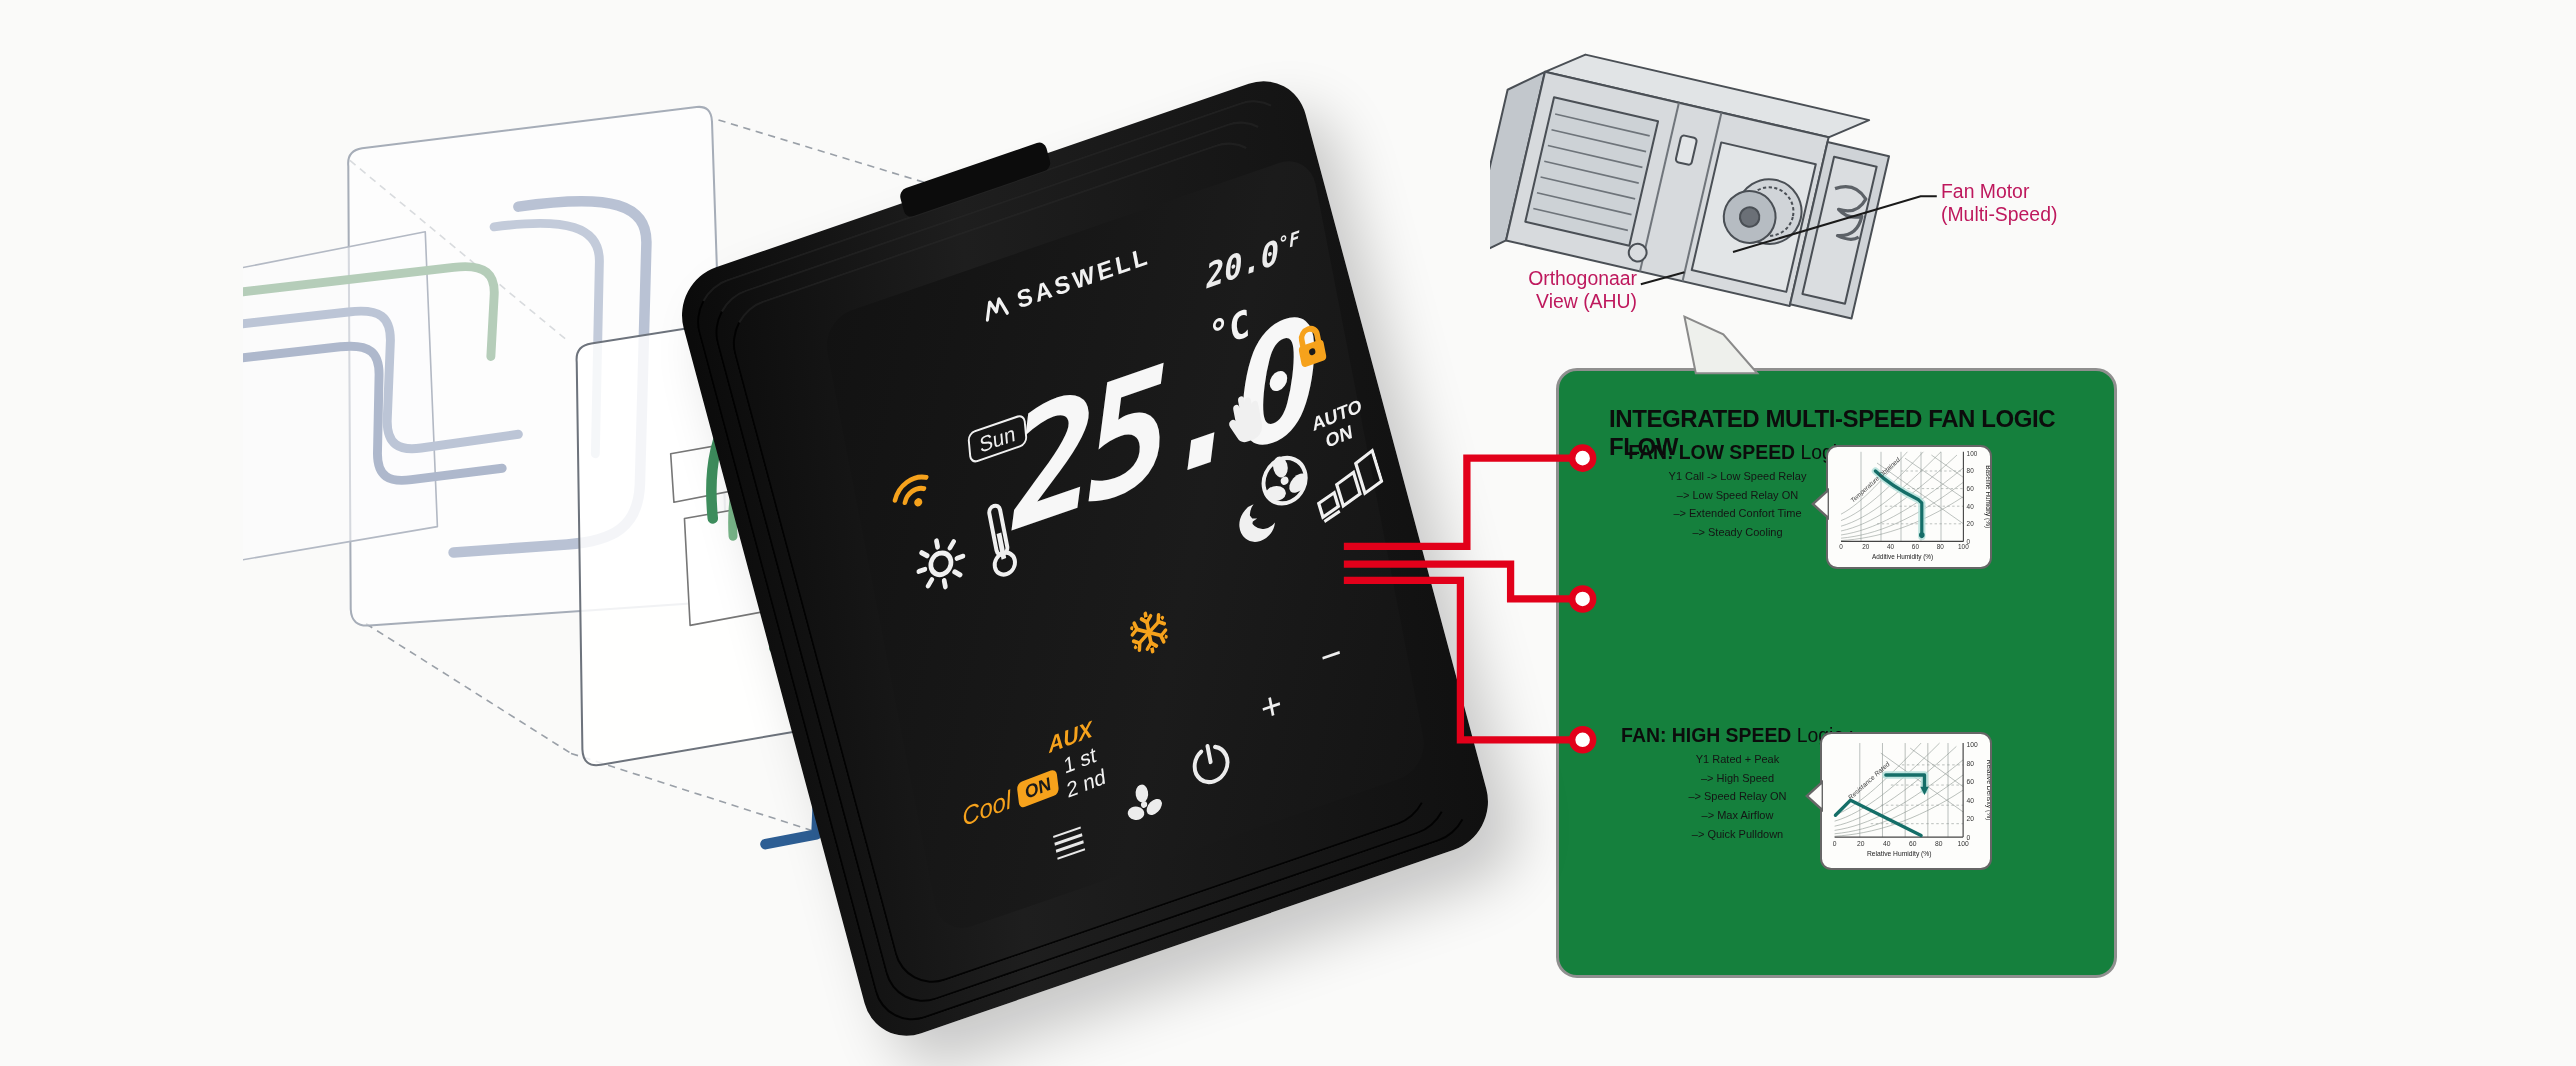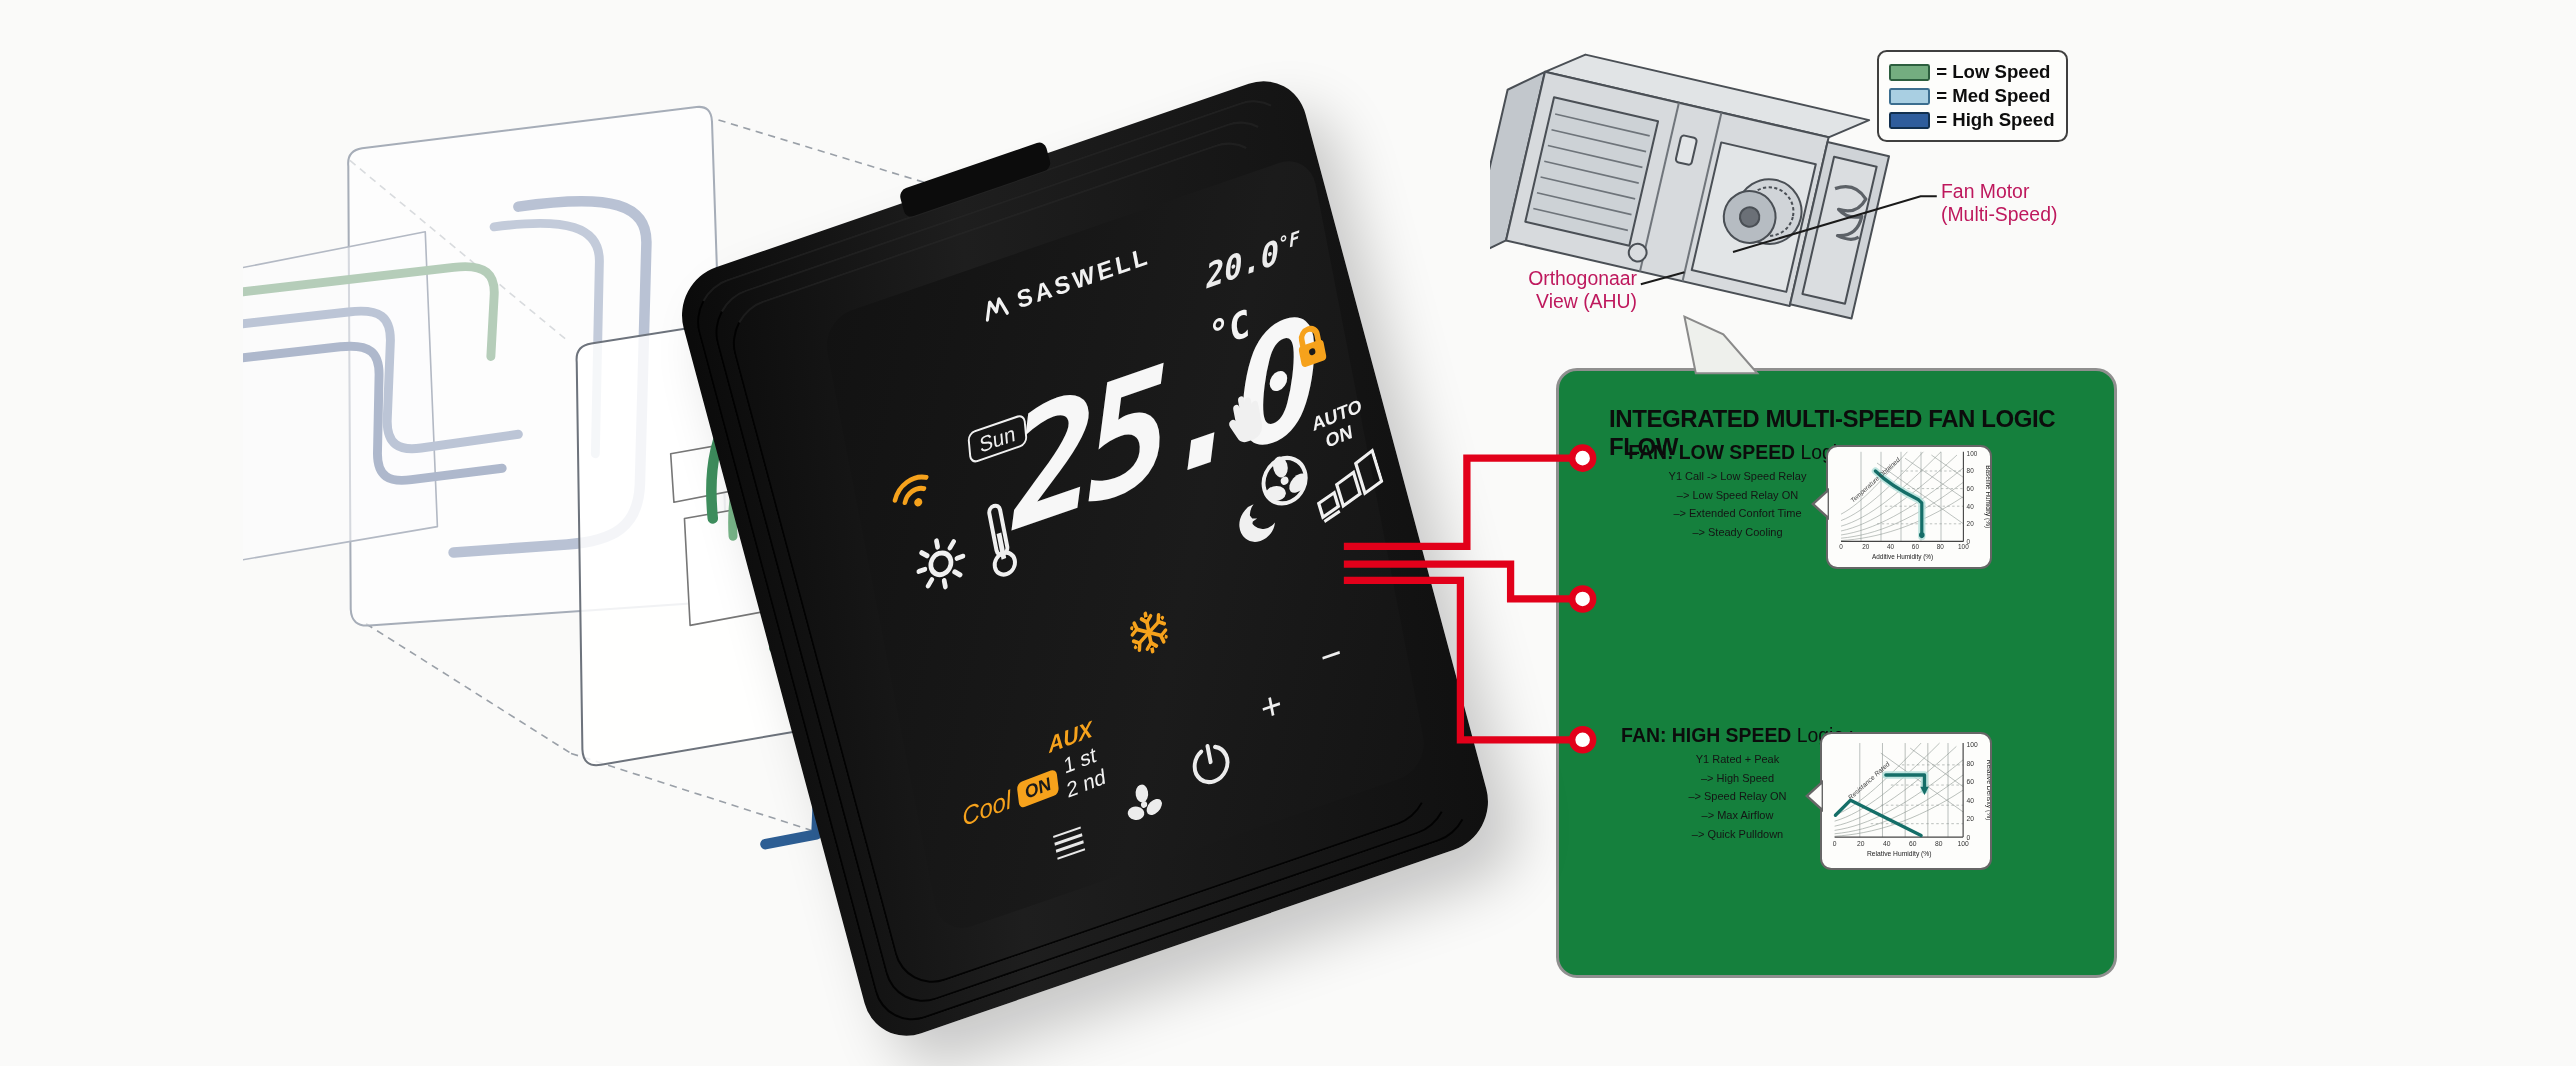--- a/index.html
+++ b/index.html
@@ -314,34 +314,20 @@
 
   <div class="ahu-label" id="lbl-fanmotor">
     <div>Fan Motor</div>
     <div>(Multi-Speed)</div>
   </div>
   <div class="ahu-label" id="lbl-ortho">
     <div>Orthogonaar</div>
     <div>View (AHU)</div>
   </div>
 
-  <div id="legend" class="abs">
-    <div class="lg-row">
-      <div class="lg-sw" style="background:#74ad80;border:2.4px solid #2c5e3e"></div>
-      <div class="lg-tx">= Low Speed</div>
-    </div>
-    <div class="lg-row">
-      <div class="lg-sw" style="background:#a9cfe2;border:2.4px solid #3c6e8f"></div>
-      <div class="lg-tx">= Med Speed</div>
-    </div>
-    <div class="lg-row">
-      <div class="lg-sw" style="background:#2f5d9c;border:2.4px solid #12304f"></div>
-      <div class="lg-tx">= High Speed</div>
-    </div>
-  </div>
 
   <div id="panel" class="abs">
     <div class="p-title">INTEGRATED MULTI-SPEED FAN LOGIC FLOW</div>
 
     <div class="blk" style="top:70px">
       <h3><b>FAN: LOW SPEED</b><span> Logic</span></h3>
       <div>Y1 Call -&gt; Low Speed Relay</div>
       <div>–&gt; Low Speed Relay ON</div>
       <div>–&gt; Extended Confort Time</div>
       <div>–&gt; Steady Cooling</div>

